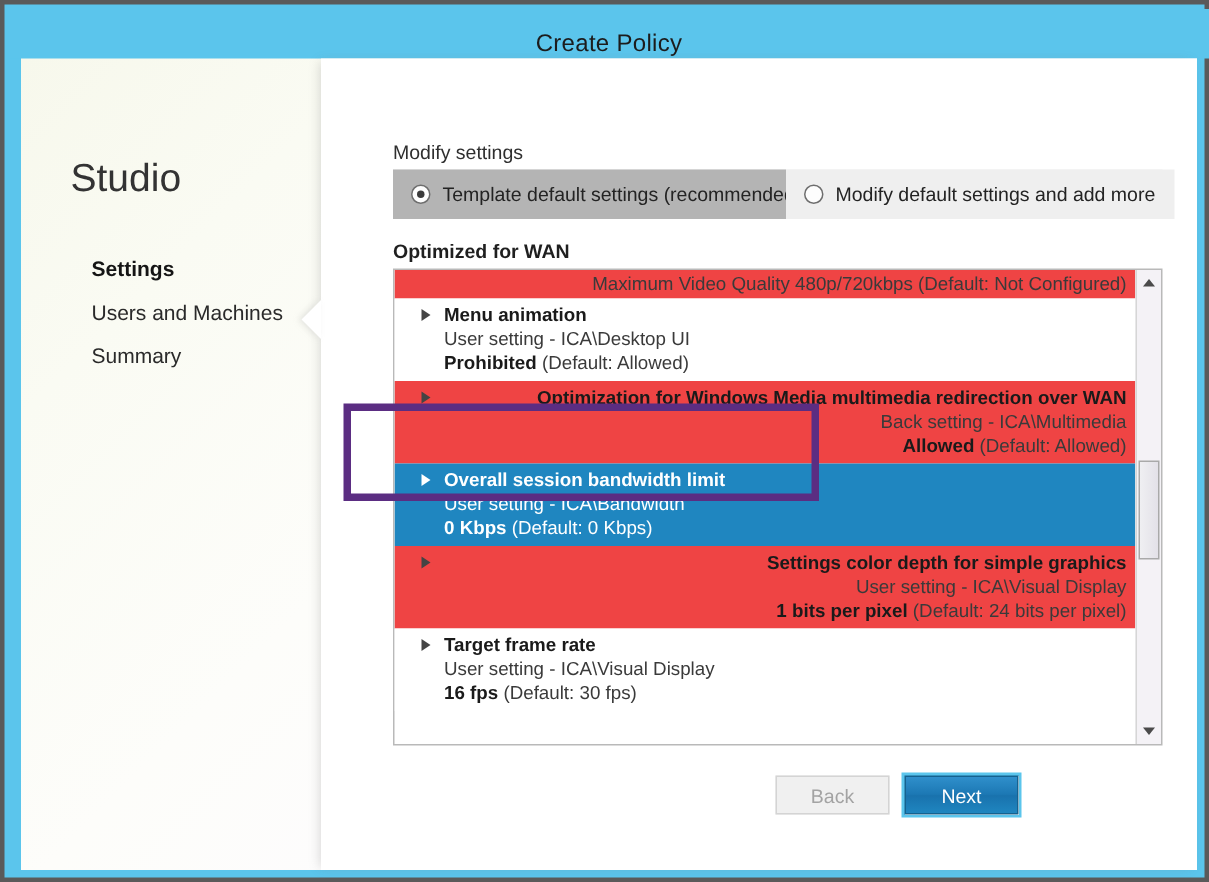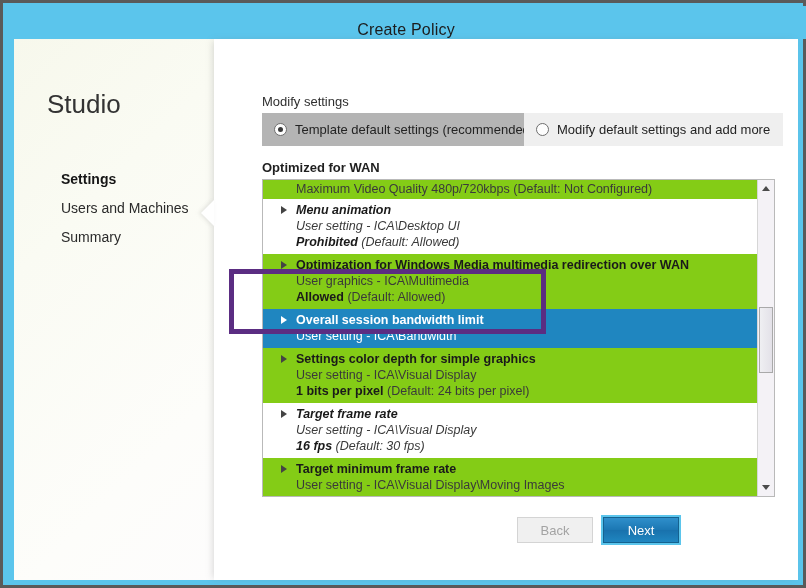--- a/index.html
+++ b/index.html
@@ -55,21 +55,21 @@
   
   #left-panel {
     position: absolute;
     left: 0; top: 0;
     width: 200px;
     height: 541px;
   }
   #studio-title {
     position: absolute;
     left: 33px;
-    top: 50px;
+    top: 64px;
     font-size: 26px;
     color: #333333;
     font-weight: 400;
   }
   #nav-list {
     position: absolute;
     left: 47px;
     top: 131px;
     width: 150px;
   }
@@ -181,22 +181,22 @@
     left: 0; top: 0;
     width: 494px;
     height: 316px;
     overflow: hidden;
   }
   .list-row {
     box-sizing: border-box;
     padding: 3px 6px 4px 33px;
     position: relative;
   }
-  .list-row.zebra { background: #84cc16; }
-  .list-row.plain { background: #ffffff; font-style: italic; }
+  .list-row.zebra { background: #ef4444; text-align: right; }
+  .list-row.plain { background: #ffffff; }
   .list-row.selected { background: #1f86c0; }
 
   .row-arrow {
     position: absolute;
     left: 18px;
     top: 7px;
     width: 0; height: 0;
     border-top: 4.5px solid transparent;
     border-bottom: 4.5px solid transparent;
     border-left: 6px solid #444444;
@@ -378,49 +378,45 @@
           <div class="list-row plain">
             <span class="row-arrow"></span>
             <div class="row-title">Menu animation</div>
             <div class="row-sub">User setting - ICA\Desktop UI</div>
             <div class="row-value"><b>Prohibited</b><span> (Default: Allowed)</span></div>
           </div>
 
           <div class="list-row zebra">
             <span class="row-arrow"></span>
             <div class="row-title">Optimization for Windows Media multimedia redirection over WAN</div>
-            <div class="row-sub">User graphics - ICA\Multimedia</div>
+            <div class="row-sub">Back setting - ICA\Multimedia</div>
             <div class="row-value"><b>Allowed</b><span> (Default: Allowed)</span></div>
           </div>
 
           <div class="list-row selected">
             <span class="row-arrow"></span>
             <div class="row-title">Overall session bandwidth limit</div>
             <div class="row-sub">User setting - ICA\Bandwidth</div>
+            <div class="row-value"><b>0  Kbps</b><span> (Default: 0  Kbps)</span></div>
           </div>
 
           <div class="list-row zebra">
             <span class="row-arrow"></span>
             <div class="row-title">Settings color depth for simple graphics</div>
             <div class="row-sub">User setting - ICA\Visual Display</div>
             <div class="row-value"><b>1 bits per pixel</b><span> (Default: 24 bits per pixel)</span></div>
           </div>
 
           <div class="list-row plain">
             <span class="row-arrow"></span>
             <div class="row-title">Target frame rate</div>
             <div class="row-sub">User setting - ICA\Visual Display</div>
             <div class="row-value"><b>16 fps</b><span> (Default: 30 fps)</span></div>
           </div>
 
-          <div class="list-row zebra">
-            <span class="row-arrow"></span>
-            <div class="row-title">Target minimum frame rate</div>
-            <div class="row-sub">User setting - ICA\Visual Display\Moving Images</div>
-          </div>
 
         </div>
 
         <div id="list-scrollbar">
           <div class="sb-btn" id="sb-up">
             <span class="sb-arrow-up"></span>
           </div>
           <div id="sb-thumb"></div>
           <div class="sb-btn" id="sb-down">
             <span class="sb-arrow-down"></span>

